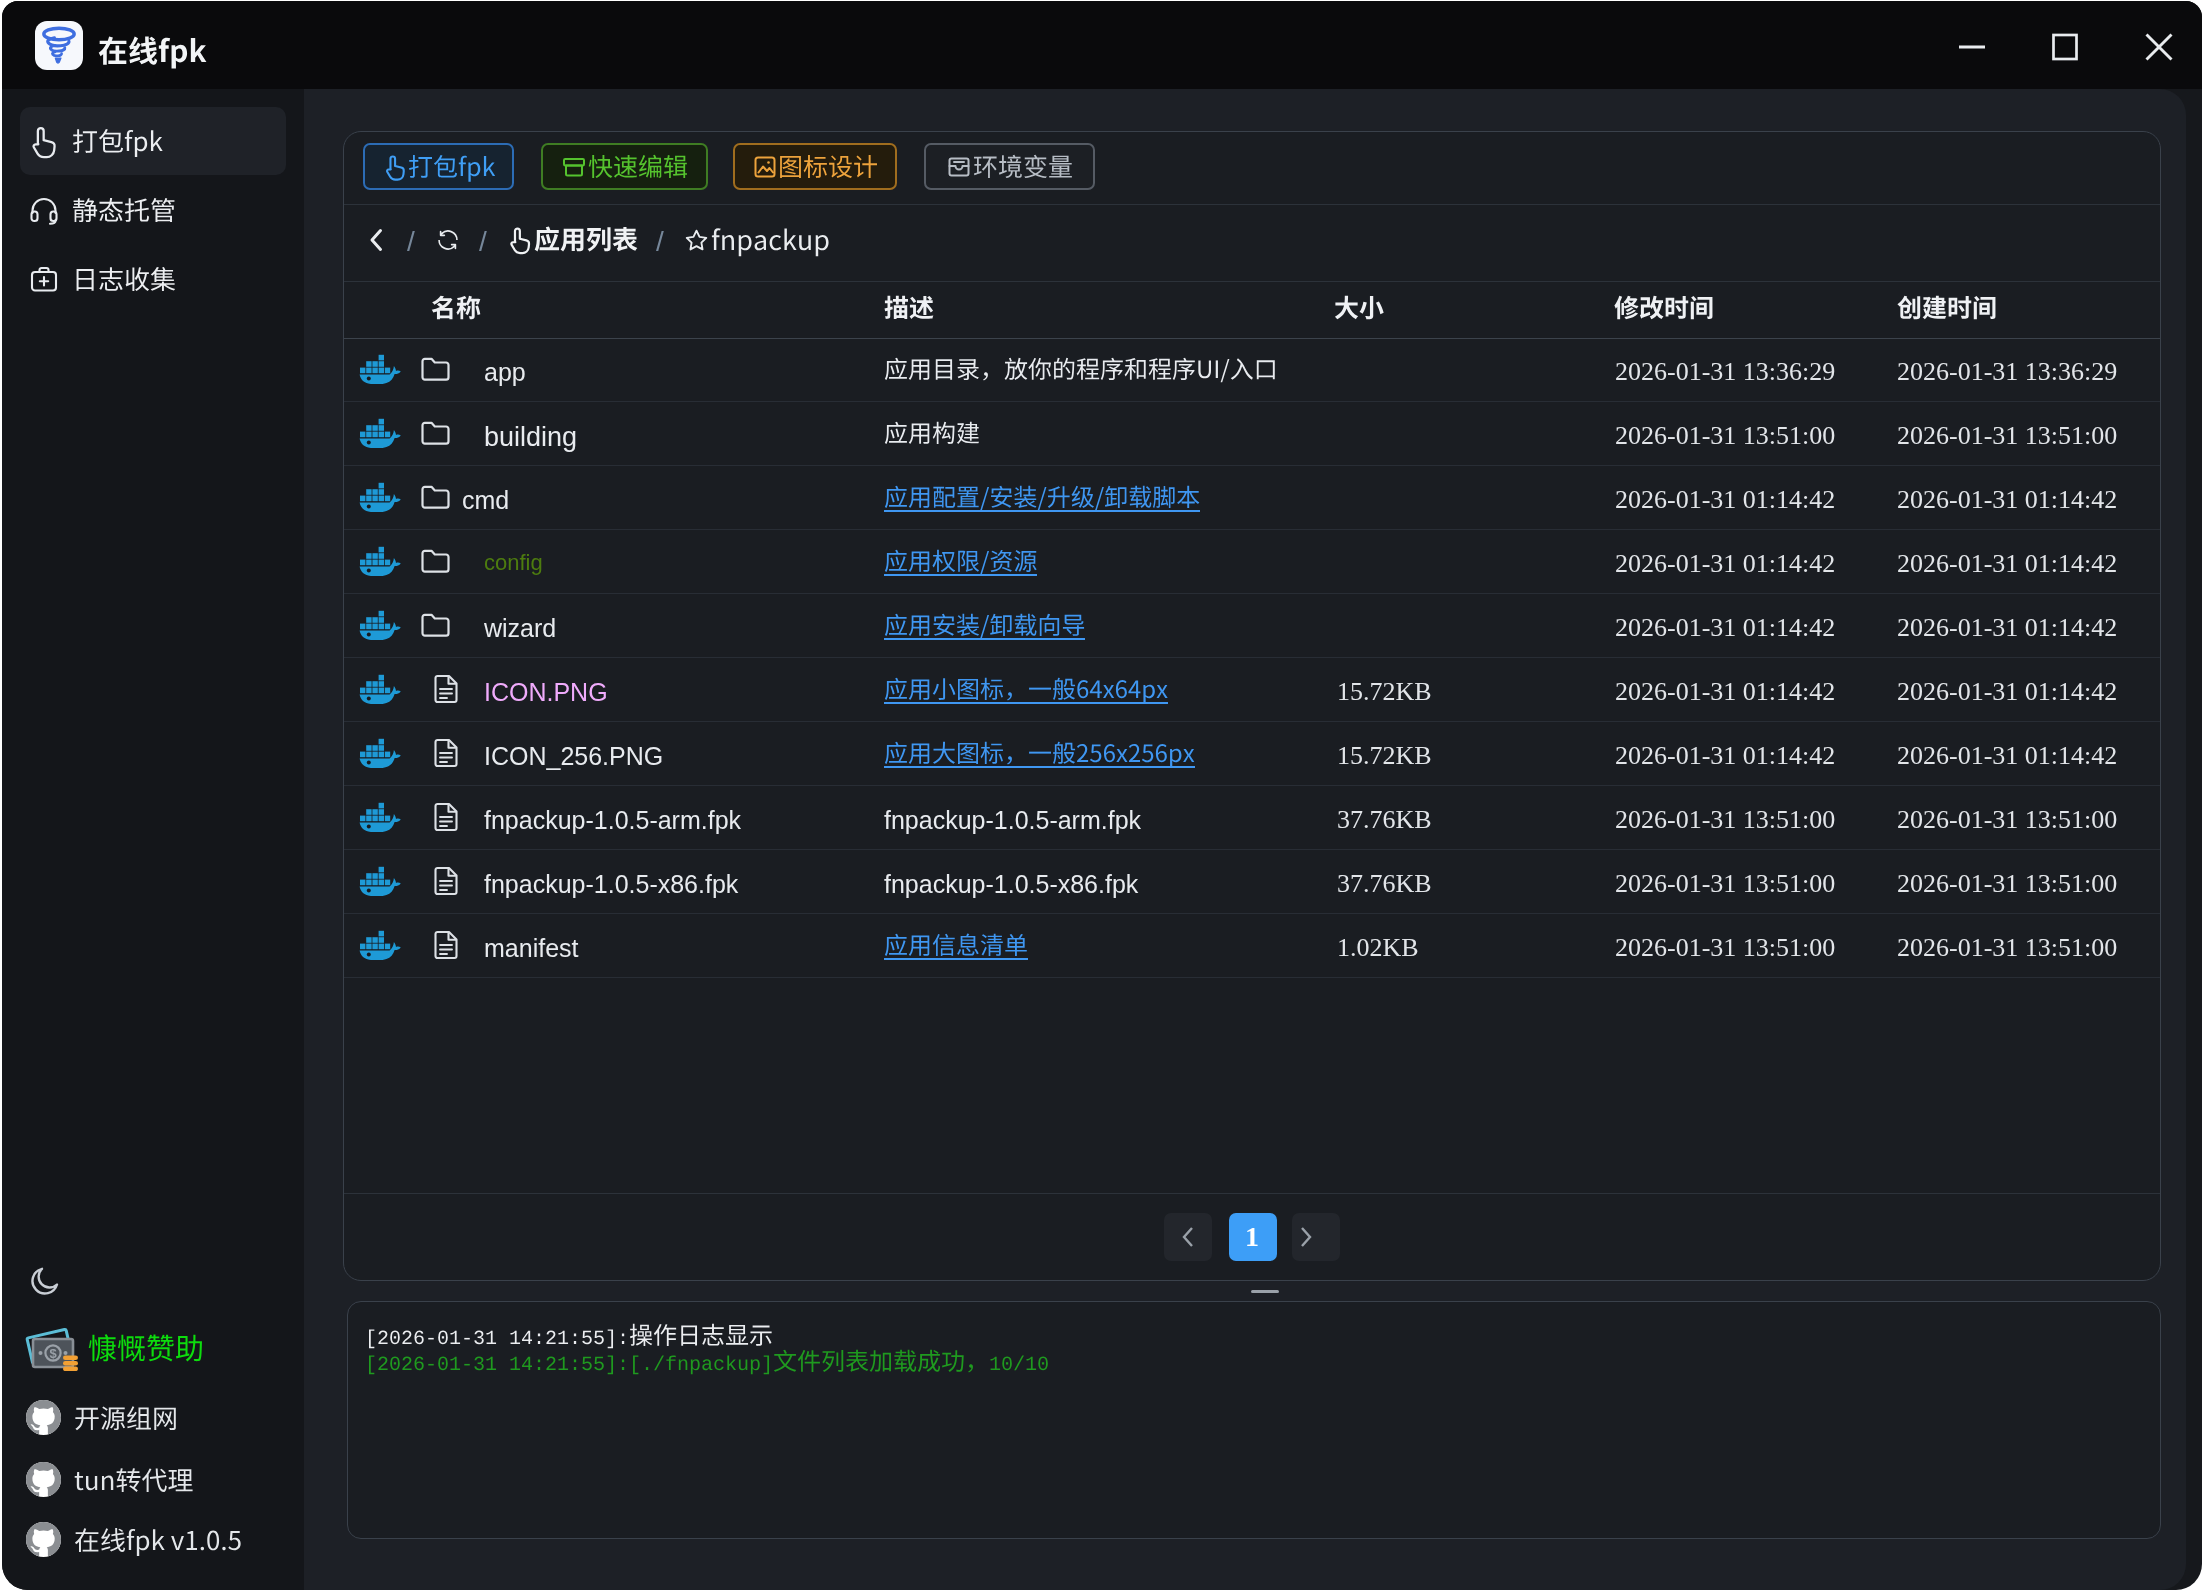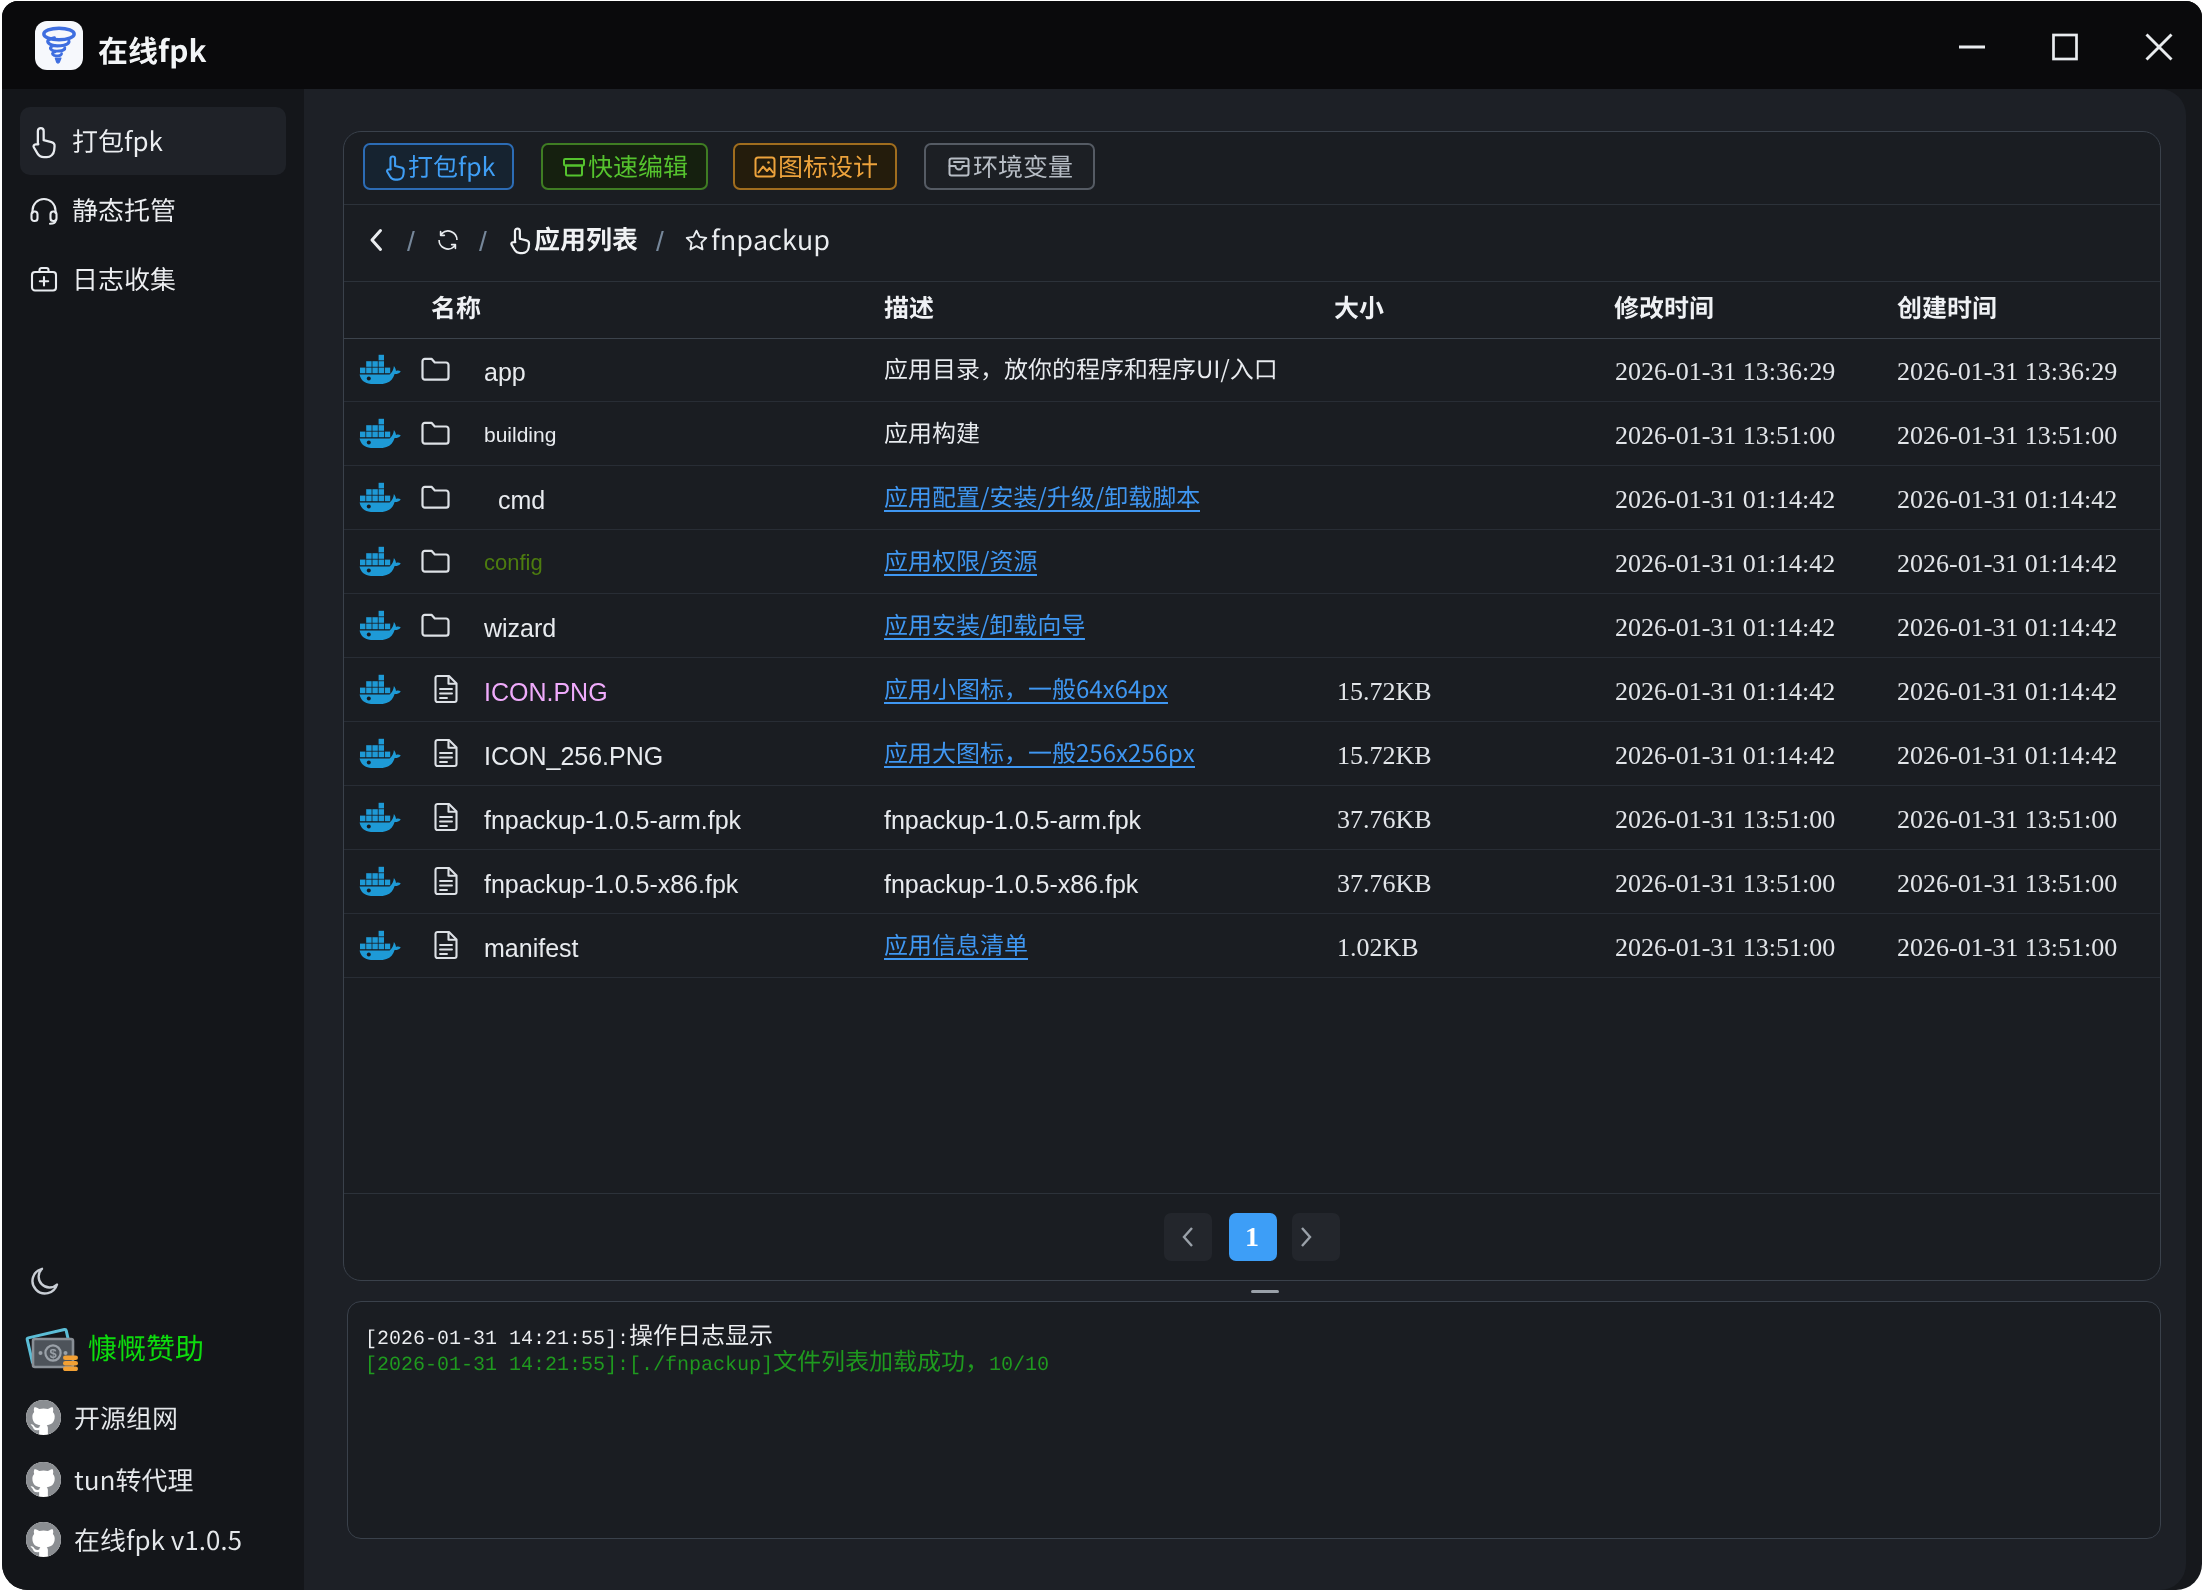--- a/index.html
+++ b/index.html
@@ -350,21 +350,21 @@
         <rect x="13.4" y="8.2" width="5.4" height="5.6"></rect>
 <rect x="19.6" y="8.2" width="5.4" height="5.6"></rect>
 <rect x="19.6" y="1.8" width="5.4" height="5.6"></rect>
 <path d="M0.6 21.5 H30.6 C33.2 19.4 34.6 16.4 34.9 12.9 C36.2 14.4 36.9 16.1 37 17.9 C38.6 17.1 40.3 17.3 41.8 18.4 C40.1 20.3 38 21.2 35.6 21.1 C34.4 25.6 31.6 28.7 27.4 30.1 C22 31.9 14 31.7 9.3 30.5 C4.6 29.3 1.6 26.4 0.6 21.5 Z"></path>
 </g>
 <circle cx="9.8" cy="25.4" r="2" fill="#181b20"></circle>
 </svg>
     <svg width="29" height="26" style="position:absolute;left:419px;top:419px" viewBox="0 0 29 26">
 <path d="M1.5 5.2A2.4 2.4 0 0 1 3.9 2.8h6.6l3.3 3.7h11.3a2.4 2.4 0 0 1 2.4 2.4v12.3a2.4 2.4 0 0 1-2.4 2.4H3.9a2.4 2.4 0 0 1-2.4-2.4z" fill="none" stroke="#dde1e6" stroke-width="2.2" stroke-linejoin="round"></path>
 </svg>
-    <div class="t" style="left:482px;top:423px;font-size:21px;color:#e8ebef">building</div>
+    <div class="t" style="left:482px;top:423px;font-size:27px;color:#e8ebef">building</div>
     <svg width="96" height="30" style="position:absolute;left:882px;top:420px;overflow:visible">
       <g fill="#e8ebef" transform="translate(0 21) scale(0.02400 -0.02400)">
         <use href="#g70" x="0"></use>
         <use href="#g71" x="1000"></use>
         <use href="#g86" x="2000"></use>
         <use href="#g87" x="3000"></use>
       </g>
     </svg>
     <div class="t ser" style="left:1613px;top:422px;font-size:26px;color:#e2e5e9">2026-01-31 13:51:00</div>
     <div class="t ser" style="left:1895px;top:422px;font-size:26px;color:#e2e5e9">2026-01-31 13:51:00</div>
@@ -380,21 +380,21 @@
         <rect x="13.4" y="8.2" width="5.4" height="5.6"></rect>
 <rect x="19.6" y="8.2" width="5.4" height="5.6"></rect>
 <rect x="19.6" y="1.8" width="5.4" height="5.6"></rect>
 <path d="M0.6 21.5 H30.6 C33.2 19.4 34.6 16.4 34.9 12.9 C36.2 14.4 36.9 16.1 37 17.9 C38.6 17.1 40.3 17.3 41.8 18.4 C40.1 20.3 38 21.2 35.6 21.1 C34.4 25.6 31.6 28.7 27.4 30.1 C22 31.9 14 31.7 9.3 30.5 C4.6 29.3 1.6 26.4 0.6 21.5 Z"></path>
 </g>
 <circle cx="9.8" cy="25.4" r="2" fill="#181b20"></circle>
 </svg>
     <svg width="29" height="26" style="position:absolute;left:419px;top:483px" viewBox="0 0 29 26">
 <path d="M1.5 5.2A2.4 2.4 0 0 1 3.9 2.8h6.6l3.3 3.7h11.3a2.4 2.4 0 0 1 2.4 2.4v12.3a2.4 2.4 0 0 1-2.4 2.4H3.9a2.4 2.4 0 0 1-2.4-2.4z" fill="none" stroke="#dde1e6" stroke-width="2.2" stroke-linejoin="round"></path>
 </svg>
-    <div class="t" style="left:496px;top:487px;font-size:25px;color:#e8ebef">cmd</div>
+    <div class="t" style="left:460px;top:487px;font-size:25px;color:#e8ebef">cmd</div>
     <svg width="316" height="30" style="position:absolute;left:882px;top:484px;overflow:visible">
       <g fill="#3f97f2" transform="translate(0 21) scale(0.02400 -0.02400)">
         <use href="#g70" x="0"></use>
         <use href="#g71" x="1000"></use>
         <use href="#g88" x="2000"></use>
         <use href="#g89" x="3000"></use>
         <use href="#g83" x="4000"></use>
         <use href="#g90" x="4392"></use>
         <use href="#g91" x="5392"></use>
         <use href="#g83" x="6392"></use>

